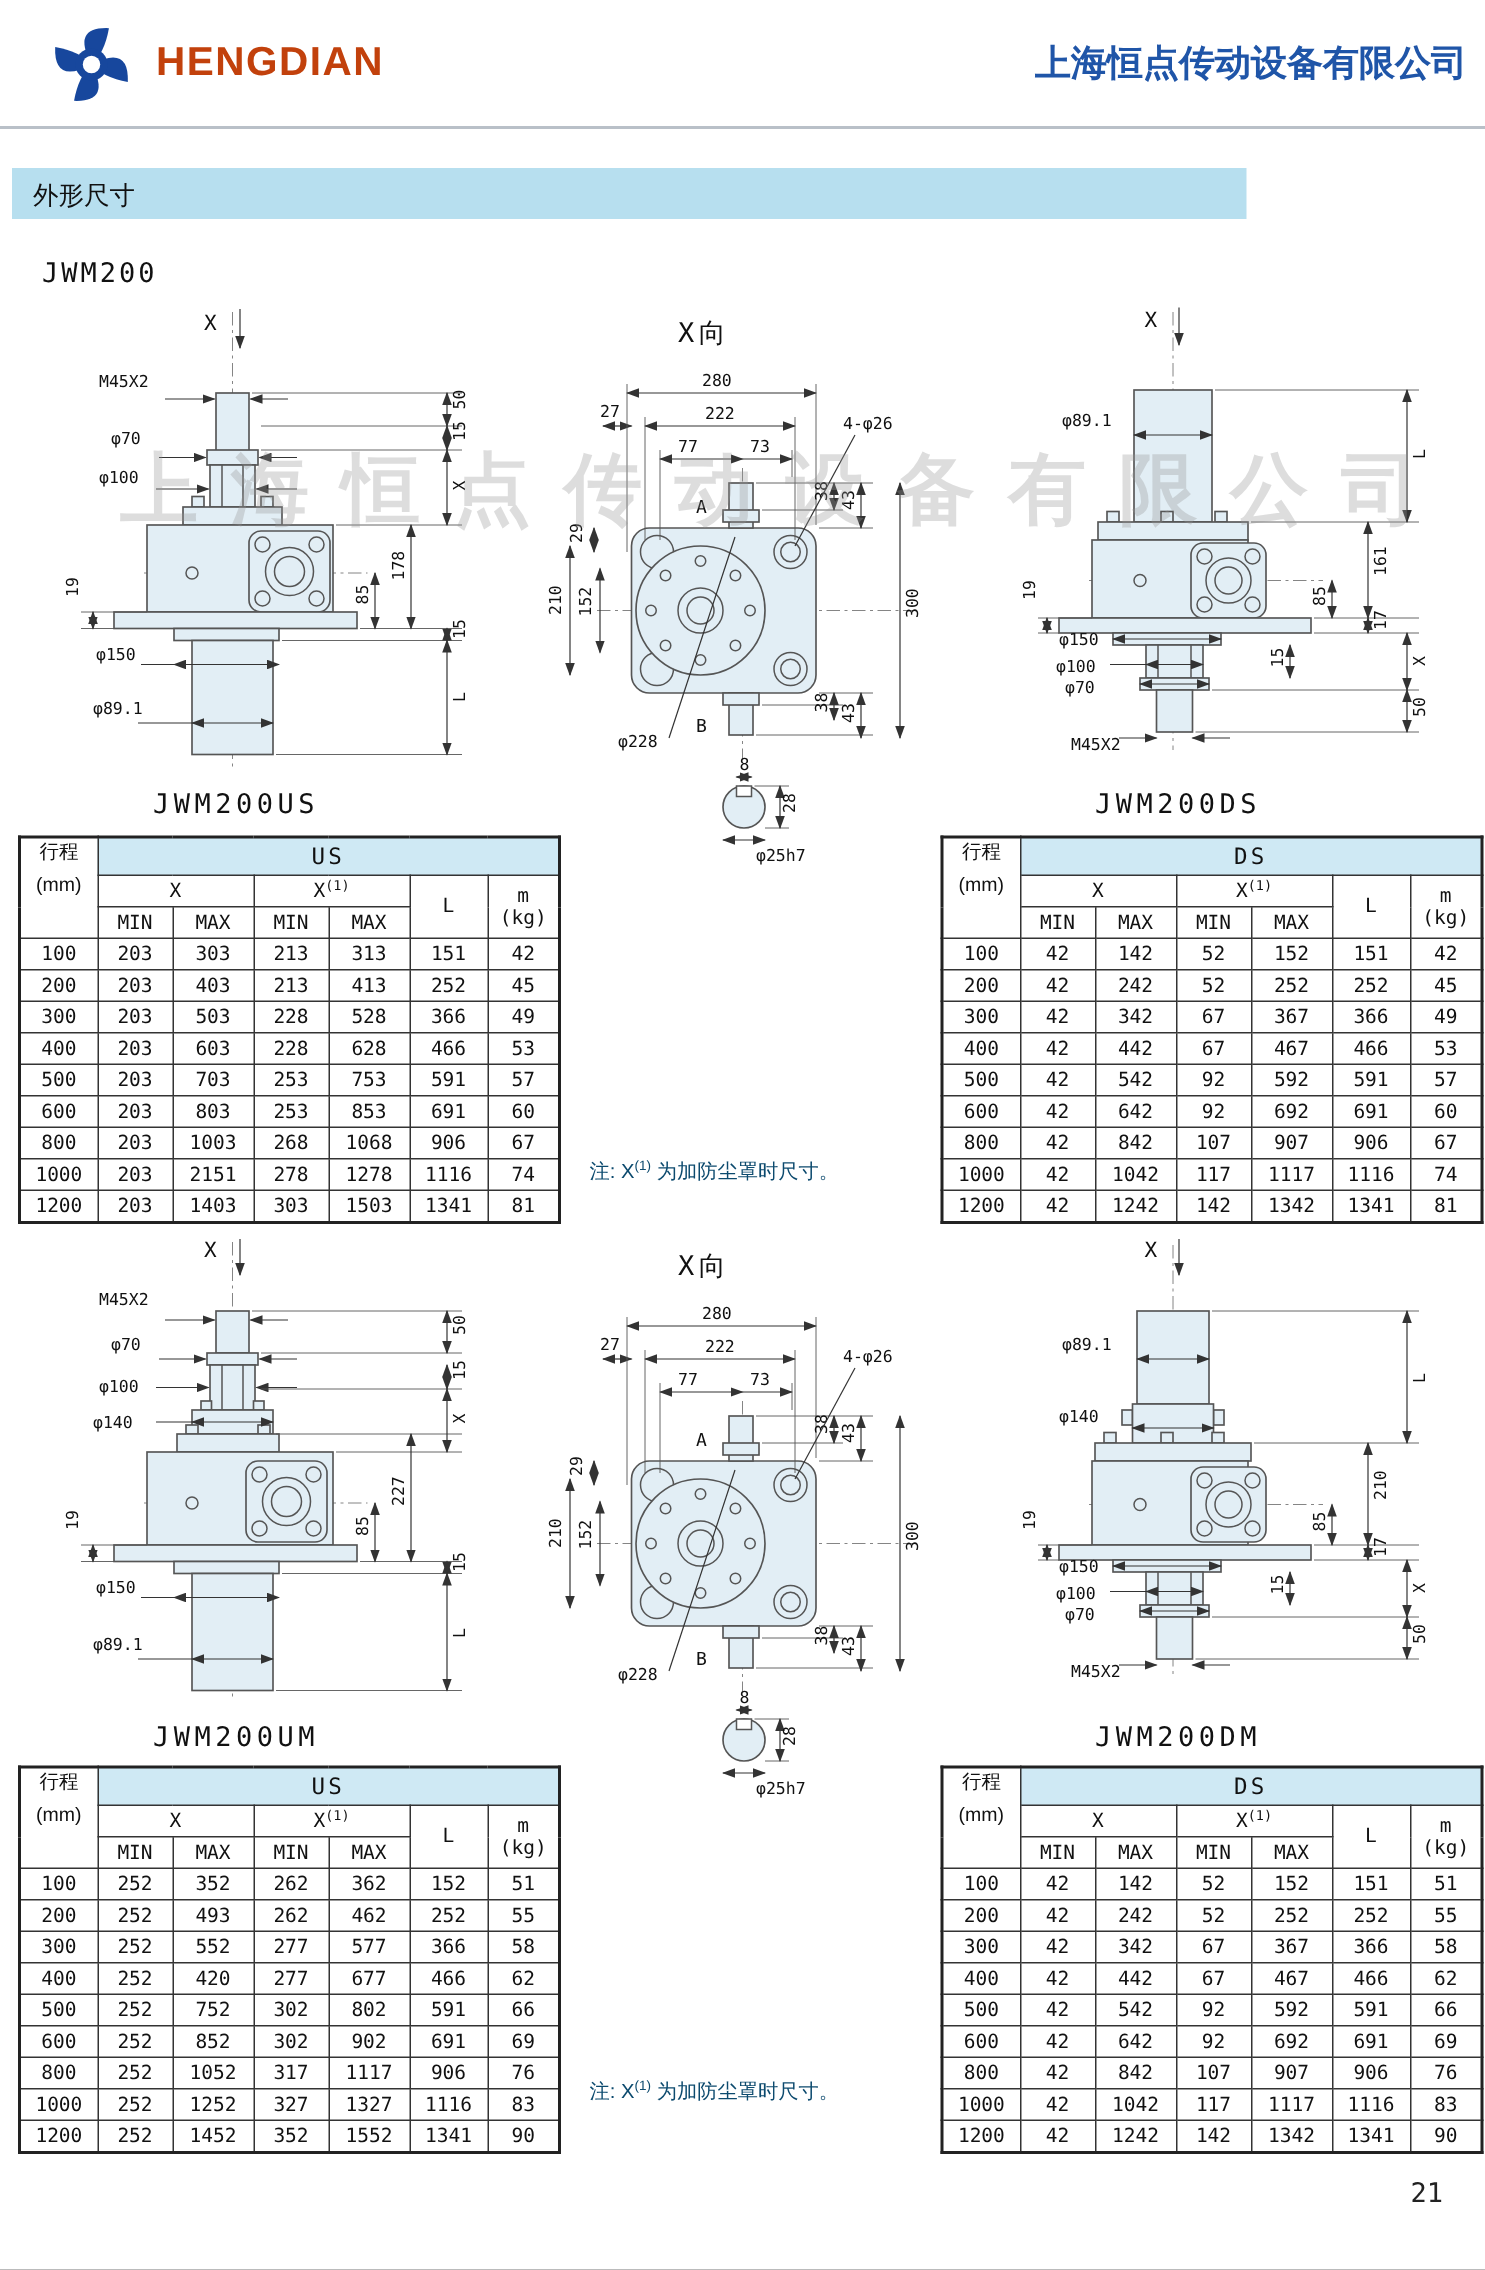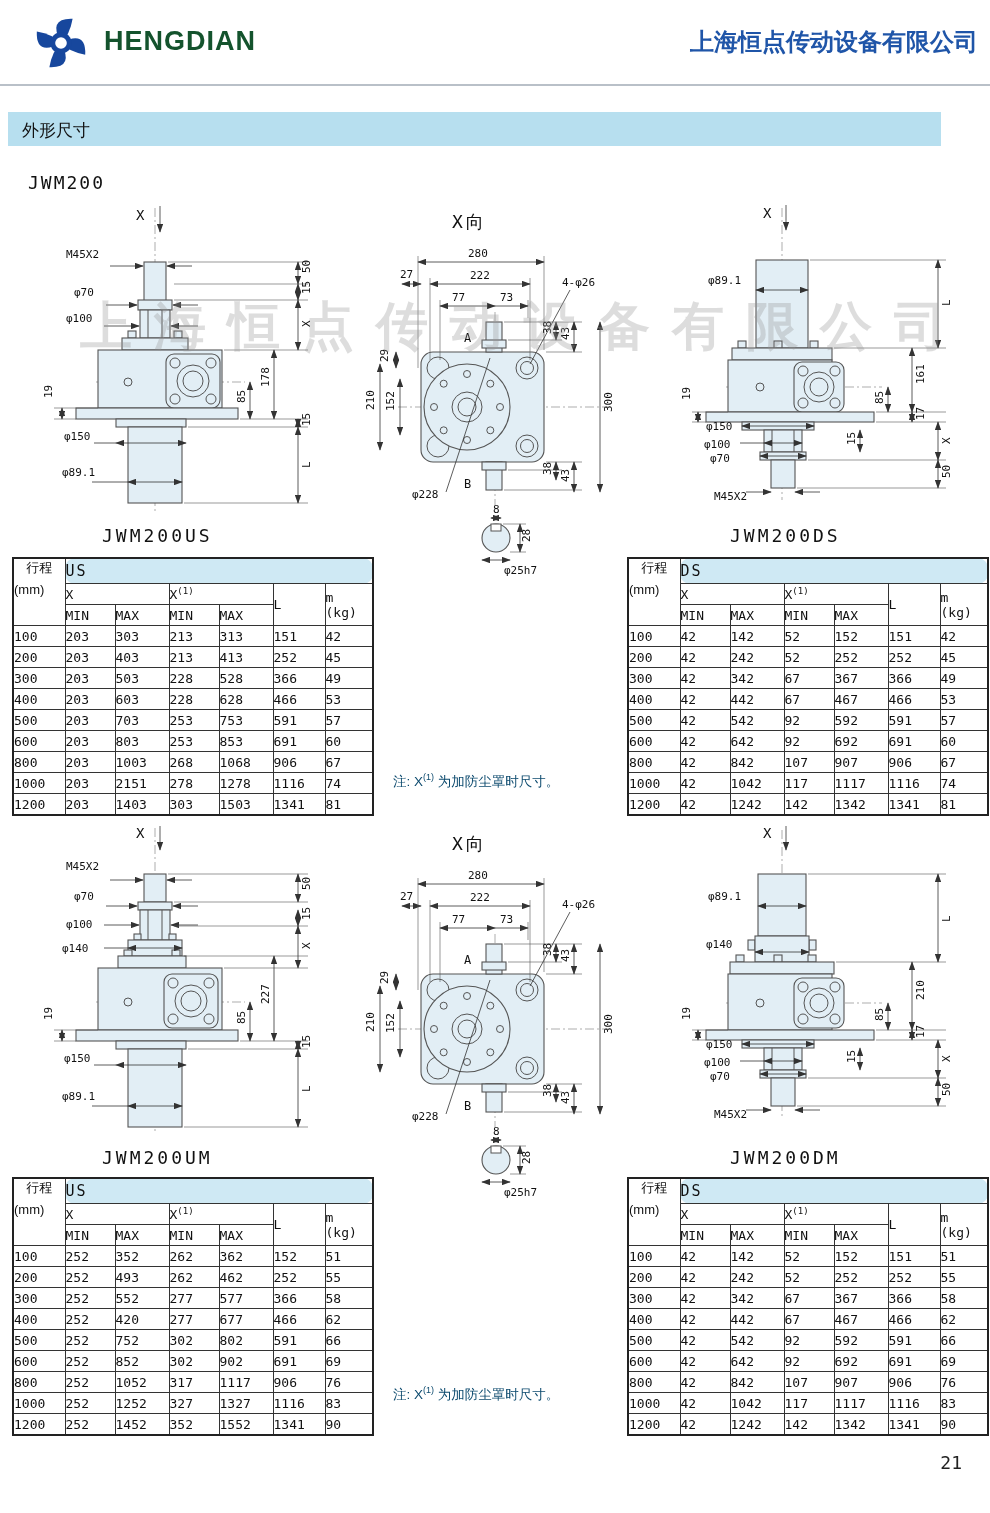--- a/index.html
+++ b/index.html
@@ -2,47 +2,47 @@
 <html><head>
 <meta charset="utf-8">
 <style>
   html,body{margin:0;padding:0;background:#888;}
   #page{position:relative;width:990px;height:1513px;background:#ffffff;overflow:hidden;
         font-family:"Liberation Sans",sans-serif;color:#111;}
   
   #hdr{position:absolute;left:0;top:0;width:990px;height:86px;}
   #logo{position:absolute;left:30px;top:12px;width:62px;height:62px;}
   #brand{position:absolute;left:104px;top:26px;font:bold 27px "Liberation Sans",sans-serif;
-         color:#14532d;letter-spacing:1px;}
+         color:#c2410c;letter-spacing:1px;}
   #company{position:absolute;right:12px;top:26px;font:bold 24px "Liberation Serif",serif;
            color:#1f55a8;}
   #hdr-line{position:absolute;left:0;top:84px;width:990px;height:2px;background:#b9c0c8;}
   
-  #secbar{position:absolute;left:8px;top:112px;width:933px;height:34px;background:#b7dfef;}
+  #secbar{position:absolute;left:8px;top:112px;width:823px;height:34px;background:#b7dfef;}
   #secbar span{position:absolute;left:14px;top:7px;font:17px "Liberation Sans",sans-serif;color:#111;}
   #model{position:absolute;left:28px;top:172px;font:18px "DejaVu Sans Mono",monospace;letter-spacing:2px;}
   #pagenum{position:absolute;right:28px;top:1452px;font:18px "DejaVu Sans Mono",monospace;color:#222;}
   
   #wmark{position:absolute;left:80px;top:292px;width:880px;font:bold 52px "Liberation Serif",serif;
          color:rgba(150,150,150,.32);letter-spacing:22px;white-space:nowrap;pointer-events:none;z-index:5;}
   
   svg{position:absolute;}
   .sh{fill:#e2eef5;stroke:#555;stroke-width:1.1;}
   .ln{fill:none;stroke:#555;stroke-width:1;}
   .dim{stroke:#333;stroke-width:.8;fill:none;}
   .ext{stroke:#555;stroke-width:.6;}
   .cl{stroke:#777;stroke-width:.6;stroke-dasharray:9 3 2 3;fill:none;}
   .dt{font:11px "DejaVu Sans Mono",monospace;fill:#111;}
   .dtt{font:18px "DejaVu Sans Mono",monospace;fill:#111;letter-spacing:3px;}
   
   .dim-table{position:absolute;width:360px;border-collapse:collapse;table-layout:fixed;
-             font:13px "DejaVu Sans Mono",monospace;text-align:left;padding-left:21px;}
+             font:13px "DejaVu Sans Mono",monospace;text-align:center;padding-left:21px;}
   .dim-table th,.dim-table td{border:1px solid #333;padding:0;height:20px;font-weight:normal;}
   .dim-table{border:2px solid #222;}
-  .dim-table .band{background:#cfe9f4;font-size:15px;letter-spacing:2px;height:24px;border-radius:10px;}
+  .dim-table .band{background:#cfe9f4;font-size:15px;letter-spacing:2px;height:24px;}
   .dim-table .stroke{font-family:"Liberation Sans",sans-serif;vertical-align:top;}
   .dim-table .stroke .zh{display:block;width:2em;margin:2px auto 0;line-height:1.15;}
   .dim-table .stroke .unit{display:block;margin-top:6px;}
   .dim-table sup{font-size:9px;}
   .note{position:absolute;font:13.5px "Liberation Sans",sans-serif;color:#0c4a6e;}
   .note sup{font-size:9px;}
 </style>
 </head>
 <body>
 

